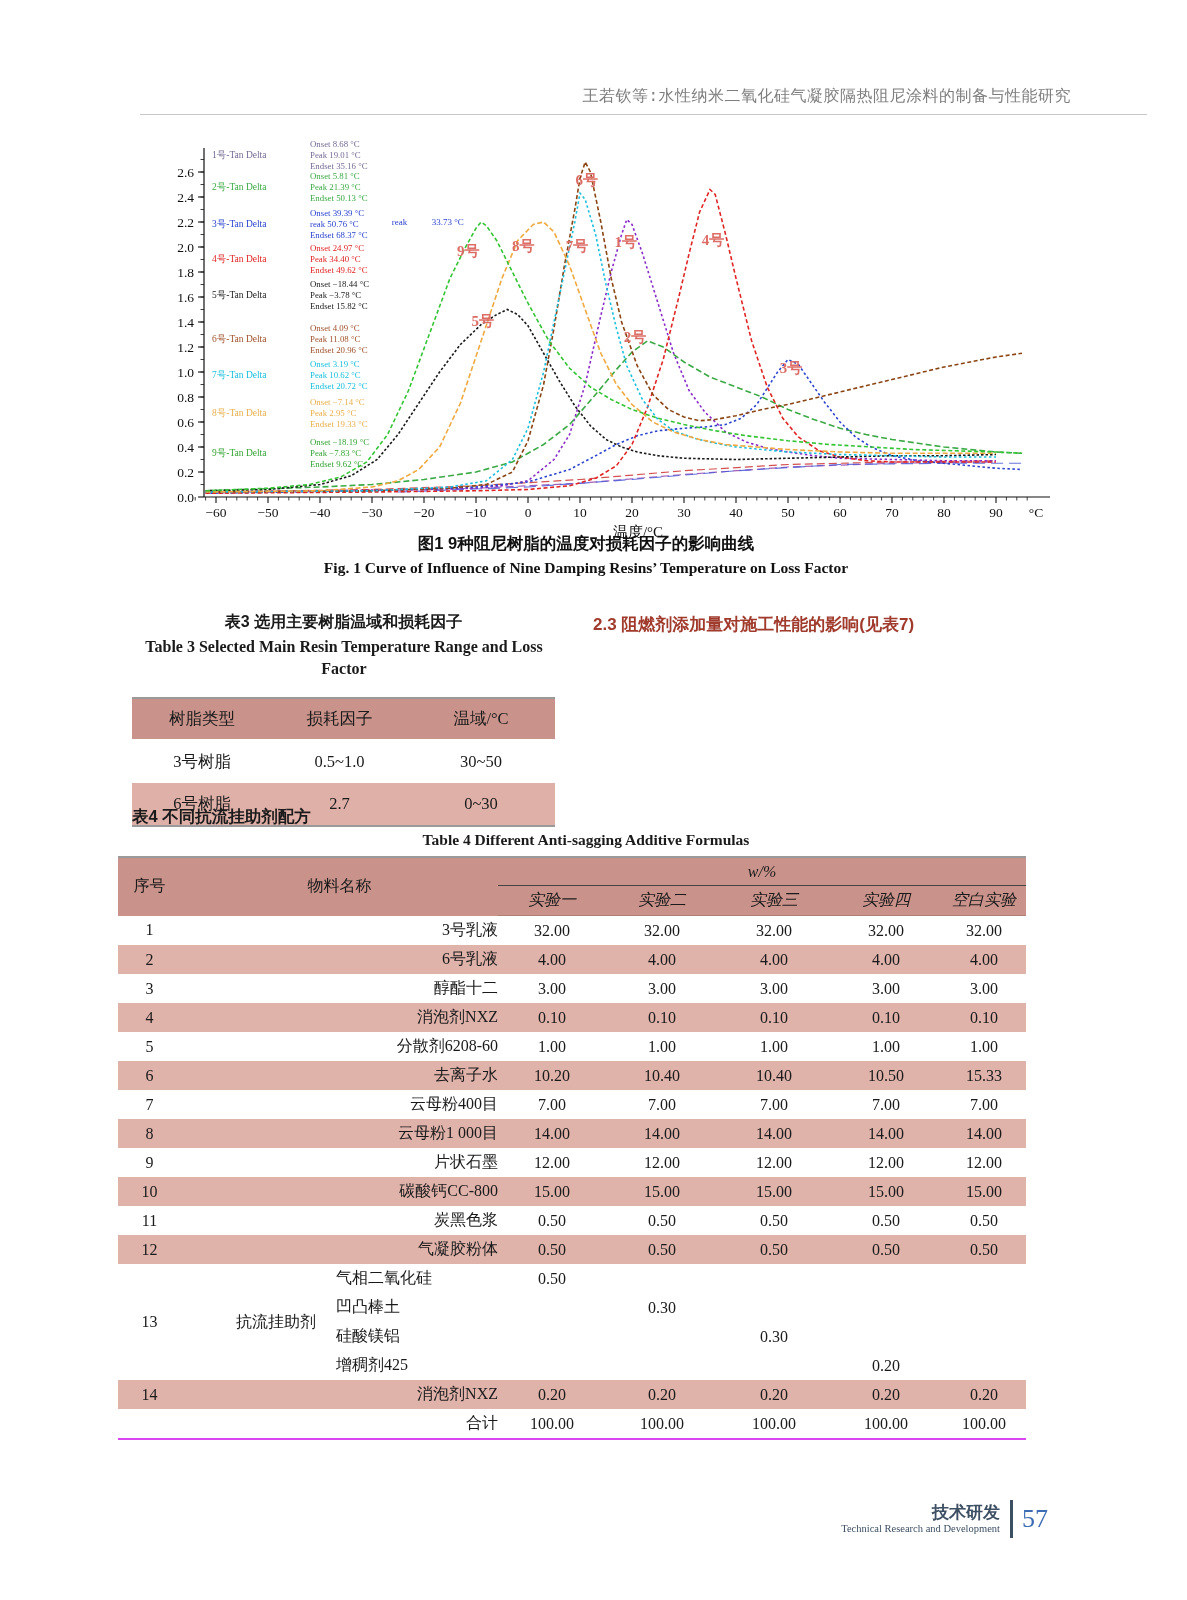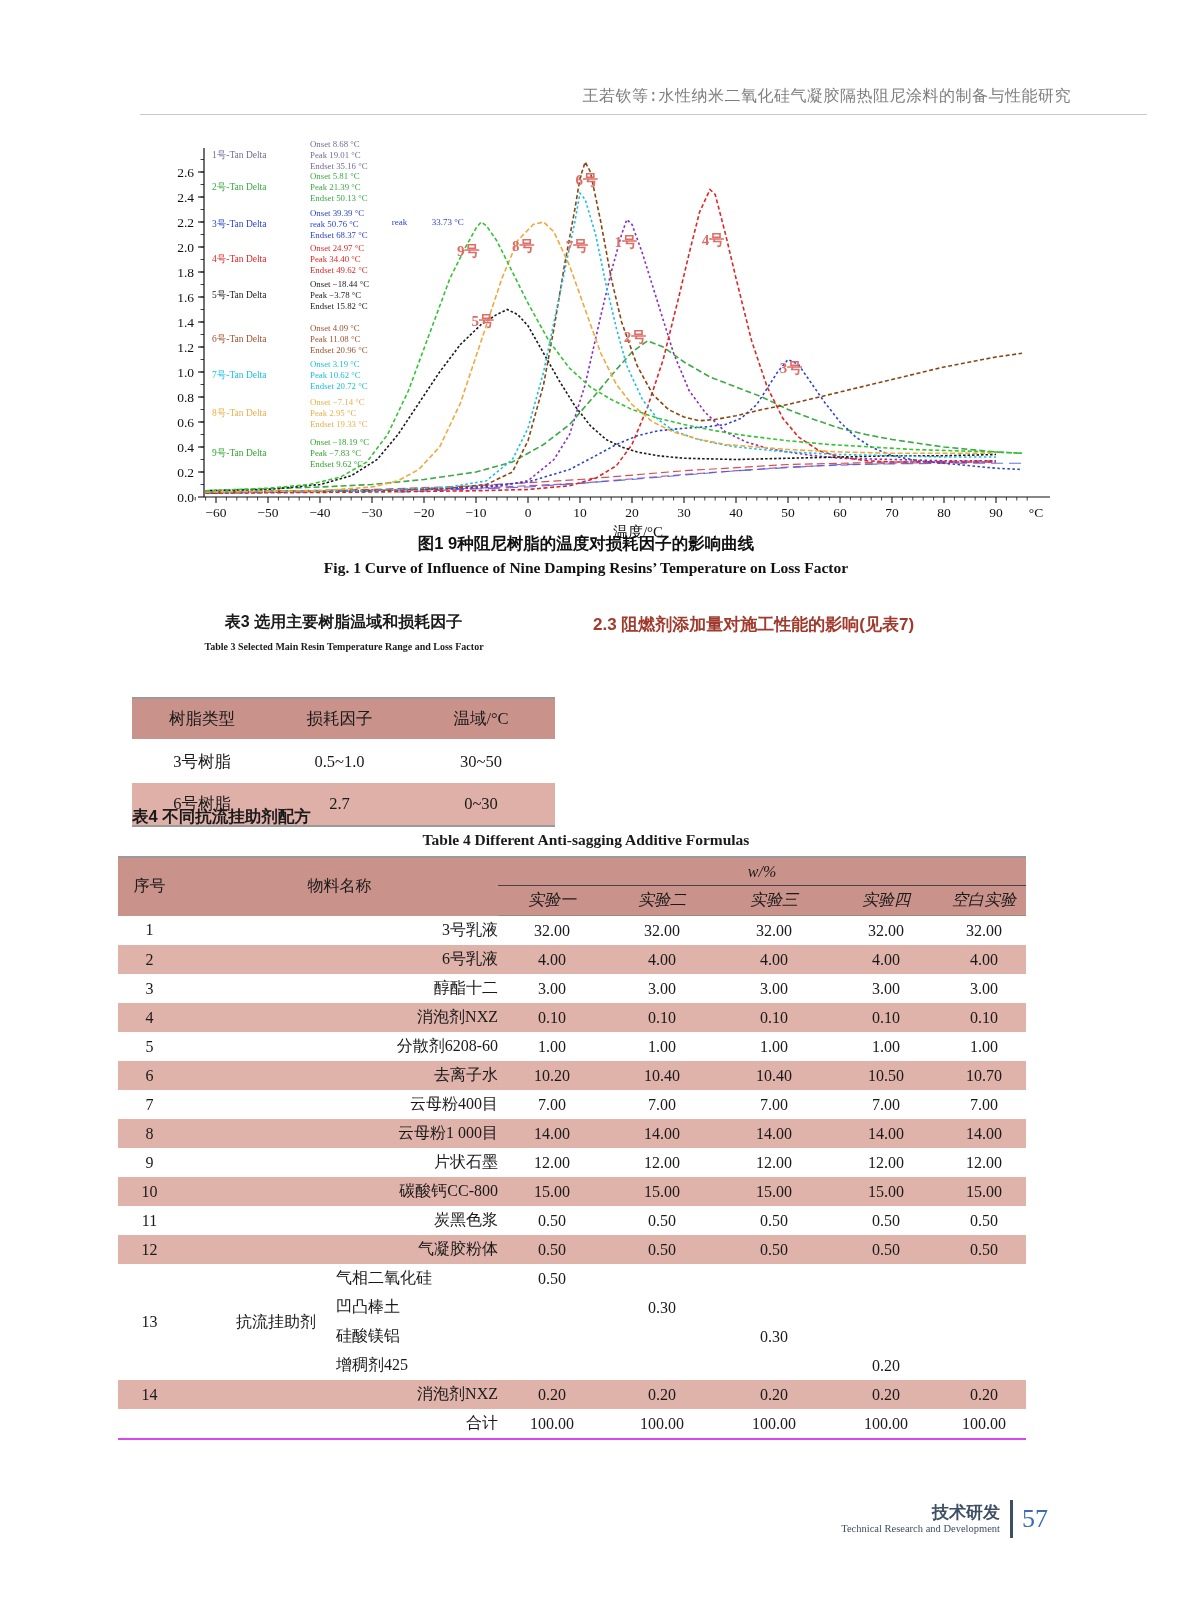--- a/index.html
+++ b/index.html
@@ -13,21 +13,21 @@
   
   .chart-wrap{position:absolute;left:138px;top:130px;width:915px;height:408px;}
   .fig-cap-zh{position:absolute;top:533px;left:132px;width:908px;text-align:center;
               font-weight:bold;font-size:16.5px;font-family:"Liberation Sans",sans-serif;color:#111;}
   .fig-cap-en{position:absolute;top:559px;left:132px;width:908px;text-align:center;
               font-weight:bold;font-size:15.5px;color:#111;}
   
   .t3-title-zh{position:absolute;top:612px;left:132px;width:423px;text-align:center;
                font-weight:bold;font-size:16px;font-family:"Liberation Sans",sans-serif;}
   .t3-title-en{position:absolute;top:636px;left:144px;width:400px;text-align:center;
-               font-weight:bold;font-size:10px;line-height:22px;}
+               font-weight:bold;font-size:16px;line-height:22px;}
   table.t3{position:absolute;top:697px;left:132px;width:423px;border-collapse:collapse;
            font-size:16.5px;border-top:2px solid #9a9a9a;border-bottom:2px solid #9a9a9a;}
   table.t3 td{text-align:center;height:28px;padding:7px;}
   table.t3 tr.hd td{background:#c9928a;height:26px;border-bottom:2px solid #fff;}
   table.t3 tr.stripe td{background:#dfb0a8;}
   
   .sec-head{position:absolute;top:613px;left:593px;width:447px;font-weight:bold;font-size:17px;
             color:#a03a2c;font-family:"Liberation Sans",sans-serif;}
   .sec-body{position:absolute;top:645px;left:593px;width:447px;font-size:17.5px;color:#111;}
   .sec-body .ln{height:29.5px;line-height:29.5px;text-align:justify;text-align-last:justify;white-space:nowrap;}
@@ -384,21 +384,21 @@
           <td>1.00</td>
           <td>1.00</td>
         </tr>
         <tr class="stripe">
           <td>6</td>
           <td class="name" colspan="2">去离子水</td>
           <td>10.20</td>
           <td>10.40</td>
           <td>10.40</td>
           <td>10.50</td>
-          <td>10.70</td>
+          <td>15.33</td>
         </tr>
         <tr>
           <td>7</td>
           <td class="name" colspan="2">云母粉400目</td>
           <td>7.00</td>
           <td>7.00</td>
           <td>7.00</td>
           <td>7.00</td>
           <td>7.00</td>
         </tr>

